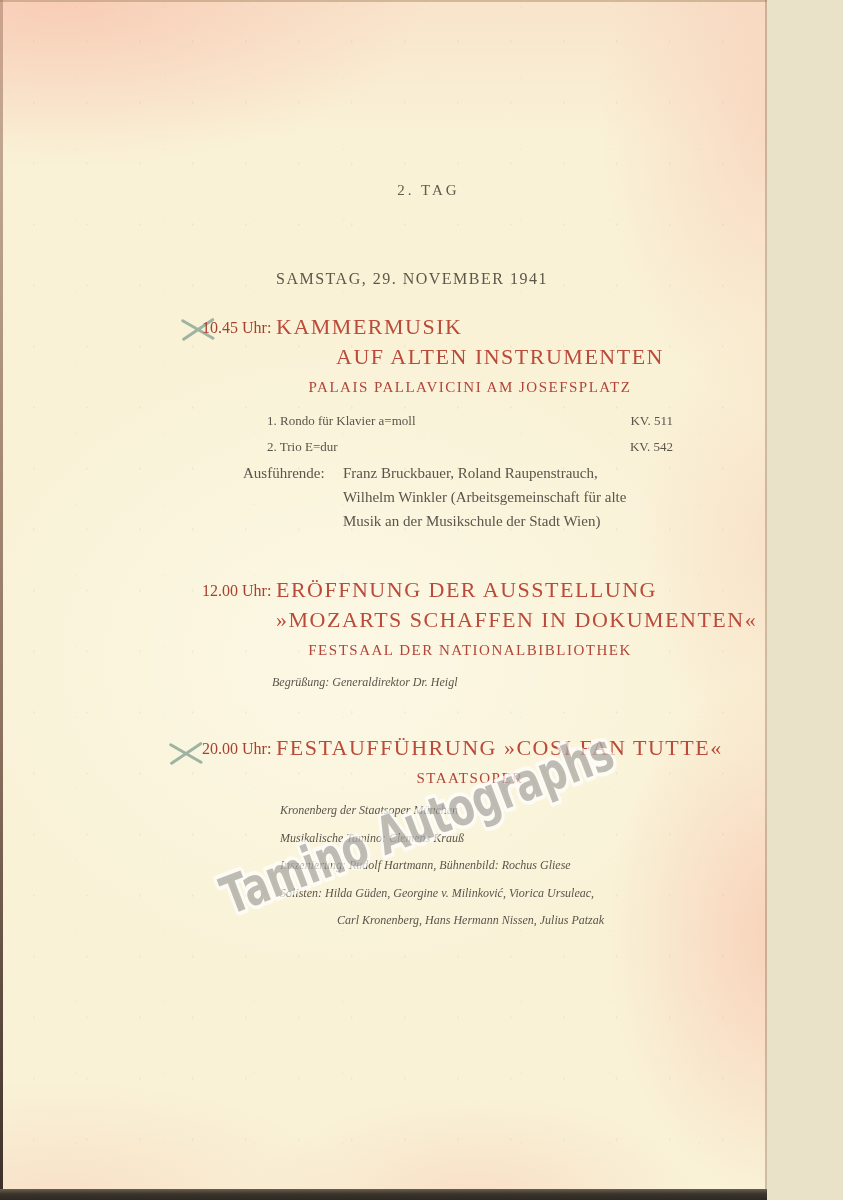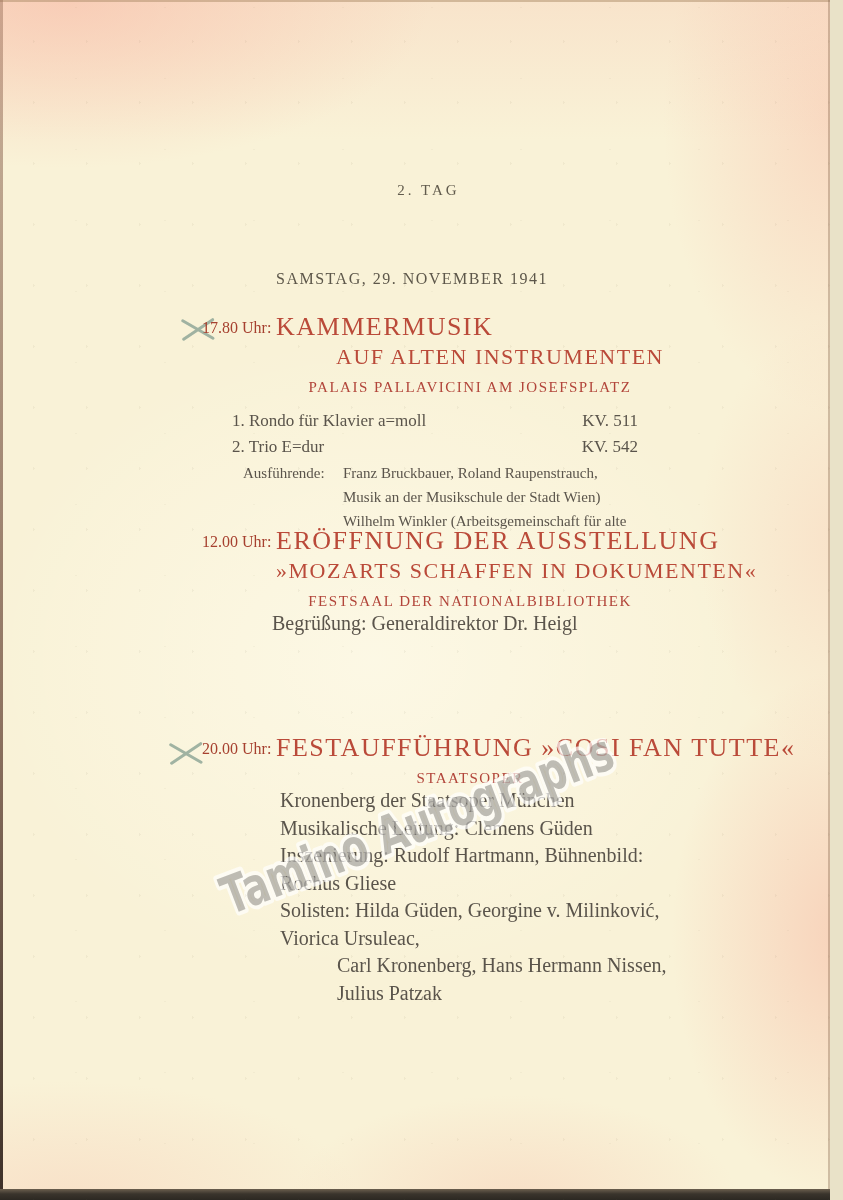--- a/index.html
+++ b/index.html
@@ -1,18 +1,18 @@
 <!DOCTYPE html>
 <html><head>
 <meta charset="utf-8">
 <style>
   html,body{margin:0;padding:0;}
   body{width:843px;height:1200px;overflow:hidden;background:#e9e2c8;}
   .page{
-    position:relative;width:830px;height:1200px;
+    position:relative;width:767px;height:1200px;
     font-family:"Liberation Serif", serif;
     background:
       radial-gradient(ellipse 520px 240px at 8% 0%, rgba(248,186,166,0.55), rgba(248,186,166,0) 70%),
       linear-gradient(180deg, rgba(247,195,175,0.30), rgba(247,195,175,0) 140px),
       radial-gradient(ellipse 250px 420px at 101% 10%, rgba(248,186,166,0.45), rgba(248,186,166,0) 70%),
       radial-gradient(ellipse 210px 320px at 102% 45%, rgba(248,186,166,0.30), rgba(248,186,166,0) 70%),
       radial-gradient(ellipse 250px 380px at 102% 78%, rgba(246,170,150,0.45), rgba(246,170,150,0) 70%),
       radial-gradient(ellipse 320px 150px at 62% 100%, rgba(246,180,160,0.30), rgba(246,180,160,0) 70%),
       radial-gradient(ellipse 420px 170px at 8% 100%, rgba(246,180,160,0.28), rgba(246,180,160,0) 70%),
       radial-gradient(ellipse 520px 430px at 45% 55%, rgba(255,253,240,0.55), rgba(255,253,240,0) 75%),
@@ -32,33 +32,33 @@
     background:linear-gradient(180deg, rgba(150,108,86,0.45), rgba(96,60,46,0.7) 60%, rgba(40,28,22,0.9));}
   .edge-right{position:absolute;top:0;right:0;width:2px;height:100%;background:rgba(130,96,72,0.35);}
   .edge-bottom{position:absolute;bottom:0;left:0;right:0;height:11px;
     background:linear-gradient(180deg,#6b5f4e 0%, #3a342c 45%, #2c2822 100%);}
 
   .day{position:absolute;top:182px;left:0;width:843px;text-align:center;padding-left:14px;box-sizing:border-box;
     font-size:15px;letter-spacing:3px;color:#615b4d;}
   .date{position:absolute;top:270px;left:276px;font-size:16px;letter-spacing:1.5px;color:#5d574a;white-space:nowrap;}
 
   .event{position:absolute;left:202px;width:475px;}
-  #event1{top:312px;} #event2{top:526px;} #event3{top:733px;}
+  #event1{top:312px;} #event2{top:575px;} #event3{top:733px;}
 
   .time{position:absolute;left:0;top:7px;color:#a6402f;font-size:16px;white-space:nowrap;}
   .heading{margin-left:74px;width:388px;color:#ba4a39;}
-  .h-main{font-size:26px;letter-spacing:1.5px;line-height:30px;white-space:nowrap;}
+  .h-main{font-size:22px;letter-spacing:1.5px;line-height:30px;white-space:nowrap;}
   .h-sub{font-size:22px;letter-spacing:1.5px;line-height:30px;white-space:nowrap;text-align:right;}
   .h-venue{font-size:15px;letter-spacing:1.5px;text-align:center;margin-top:7px;color:#b2453a;white-space:nowrap;}
 
-  .works{margin-left:30px;width:406px;margin-top:12px;font-size:17px;color:#5a544b;}
+  .works{margin-left:65px;width:406px;margin-top:12px;font-size:13px;color:#5a544b;}
   .work-row{display:flex;justify-content:space-between;line-height:26px;}
   .performers{position:relative;margin-left:41px;margin-top:1px;padding-left:100px;font-size:15px;line-height:24px;color:#5a544b;width:330px;}
   .performers .plabel{position:absolute;left:0;top:0;}
-  .details{margin-left:70px;font-size:20px;line-height:27.5px;color:#5a544b;}
+  .details{margin-left:70px;margin-top:10px;font-size:12px;line-height:27.5px;color:#5a544b;font-style:italic;}
   #event3 .details{margin-left:78px;}
   .indent{padding-left:57px;}
 
   .xmark{position:absolute;width:38px;height:28px;opacity:.8;}
   .xmark::before,.xmark::after{content:"";position:absolute;left:0;top:50%;width:100%;height:2.5px;
     background:#8aa394;border-radius:2px;}
   .xmark::before{transform:rotate(30deg);}
   .xmark::after{transform:rotate(-34deg);}
   #xmark1{left:179px;top:314px;}
   #xmark2{left:167px;top:736px;height:32px;}
@@ -72,41 +72,41 @@
   <div class="edge-top"></div>
   <div class="edge-left"></div>
   <div class="edge-right"></div>
   <div class="edge-bottom"></div>
 
   <div class="day">2. TAG</div>
   <div class="date">SAMSTAG, 29. NOVEMBER 1941</div>
 
   <span class="xmark" id="xmark1"></span>
   <section class="event" id="event1">
-    <span class="time">17.80 Uhr:</span>
+    <span class="time">10.45 Uhr:</span>
     <div class="heading">
       <div class="h-main">KAMMERMUSIK</div>
       <div class="h-sub">AUF ALTEN INSTRUMENTEN</div>
       <div class="h-venue">PALAIS PALLAVICINI AM JOSEFSPLATZ</div>
     </div>
     <div class="works">
       <div class="work-row">
         <span>1. Rondo für Klavier a=moll</span>
         <span>KV. 511</span>
       </div>
       <div class="work-row">
         <span>2. Trio E=dur</span>
         <span>KV. 542</span>
       </div>
     </div>
     <div class="performers">
       <span class="plabel">Ausführende:</span>
       <div>Franz Bruckbauer, Roland Raupenstrauch,</div>
+      <div>Wilhelm Winkler (Arbeitsgemeinschaft für alte</div>
       <div>Musik an der Musikschule der Stadt Wien)</div>
-      <div>Wilhelm Winkler (Arbeitsgemeinschaft für alte</div>
     </div>
   </section>
 
   <section class="event" id="event2">
     <span class="time">12.00 Uhr:</span>
     <div class="heading">
       <div class="h-main">ERÖFFNUNG DER AUSSTELLUNG</div>
       <div class="h-sub">»MOZARTS SCHAFFEN IN DOKUMENTEN«</div>
       <div class="h-venue">FESTSAAL DER NATIONALBIBLIOTHEK</div>
     </div>
@@ -117,21 +117,21 @@
 
   <span class="xmark" id="xmark2"></span>
   <section class="event" id="event3">
     <span class="time">20.00 Uhr:</span>
     <div class="heading">
       <div class="h-main">FESTAUFFÜHRUNG »COSI FAN TUTTE«</div>
       <div class="h-venue">STAATSOPER</div>
     </div>
     <div class="details">
       <div>Kronenberg der Staatsoper München</div>
-      <div>Musikalische Leitung: Clemens Güden</div>
+      <div>Musikalische Tamino: Clemens Krauß</div>
       <div>Inszenierung: Rudolf Hartmann, Bühnenbild: Rochus Gliese</div>
       <div>Solisten: Hilda Güden, Georgine v. Milinković, Viorica Ursuleac,</div>
       <div class="indent">Carl Kronenberg, Hans Hermann Nissen, Julius Patzak</div>
     </div>
   </section>
 
   <svg class="watermark" width="540" height="240">
     <text x="22" y="182" transform="rotate(-21 22 182)" font-family="DejaVu Sans, sans-serif" font-weight="bold" font-size="52" textLength="415" lengthAdjust="spacingAndGlyphs" fill="rgba(118,116,112,0.55)" stroke="rgba(255,255,255,0.8)" stroke-width="8" paint-order="stroke" stroke-linejoin="round">Tamino Autographs</text>
   </svg>
 </div>

